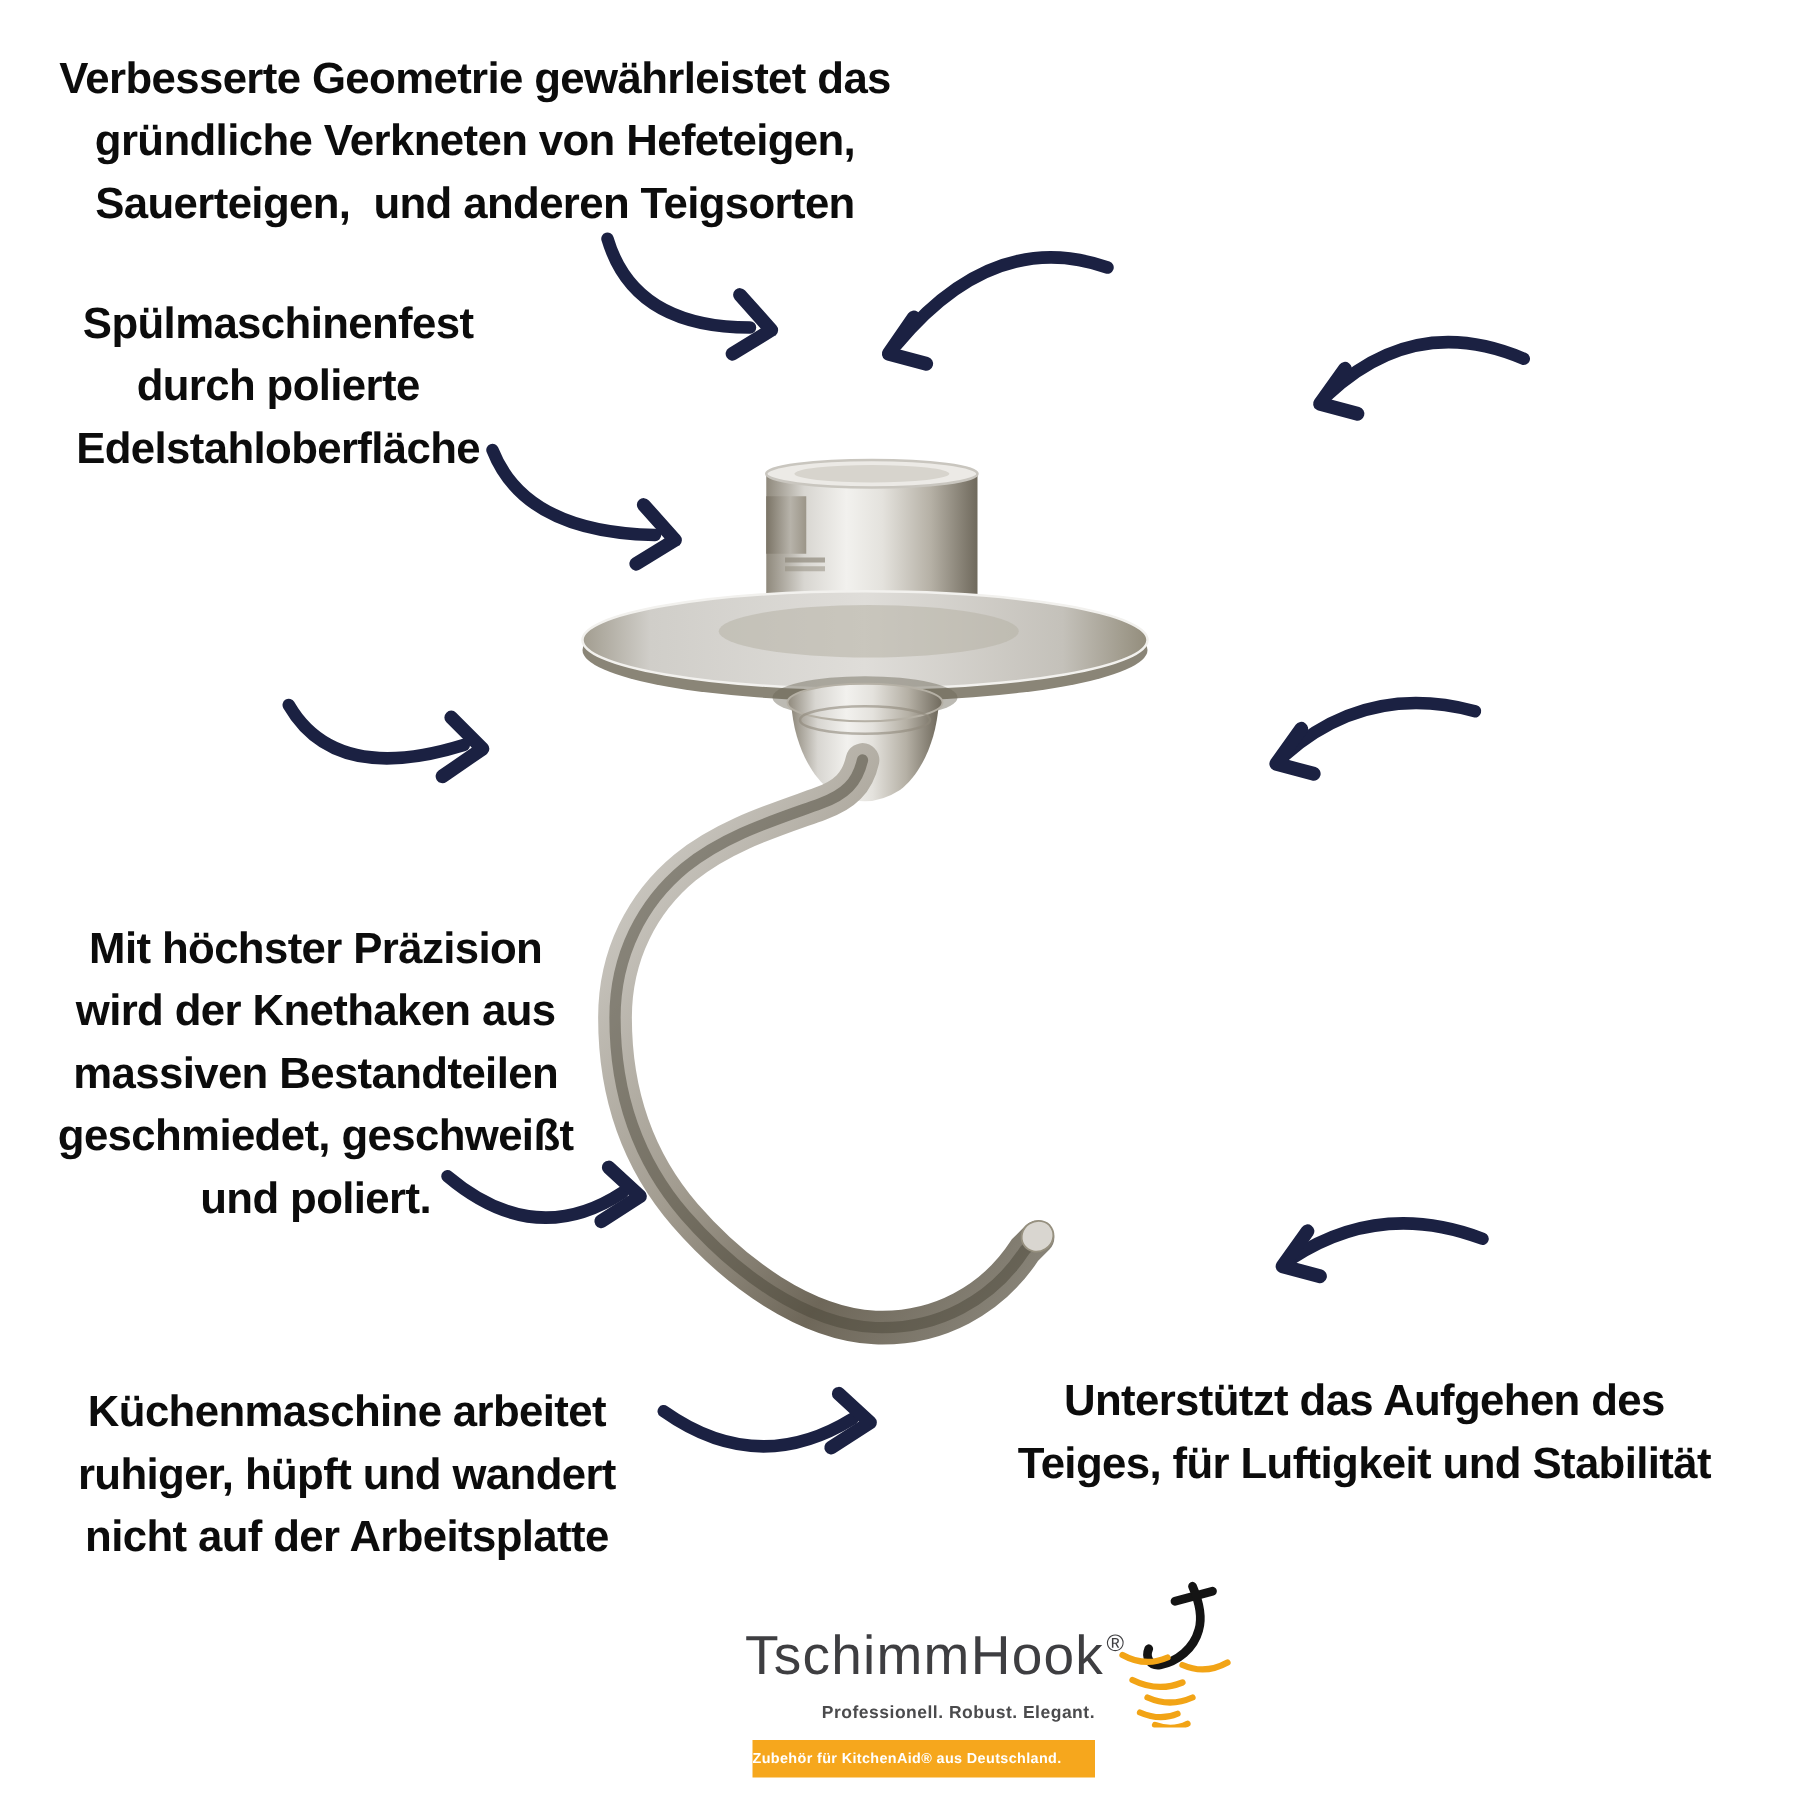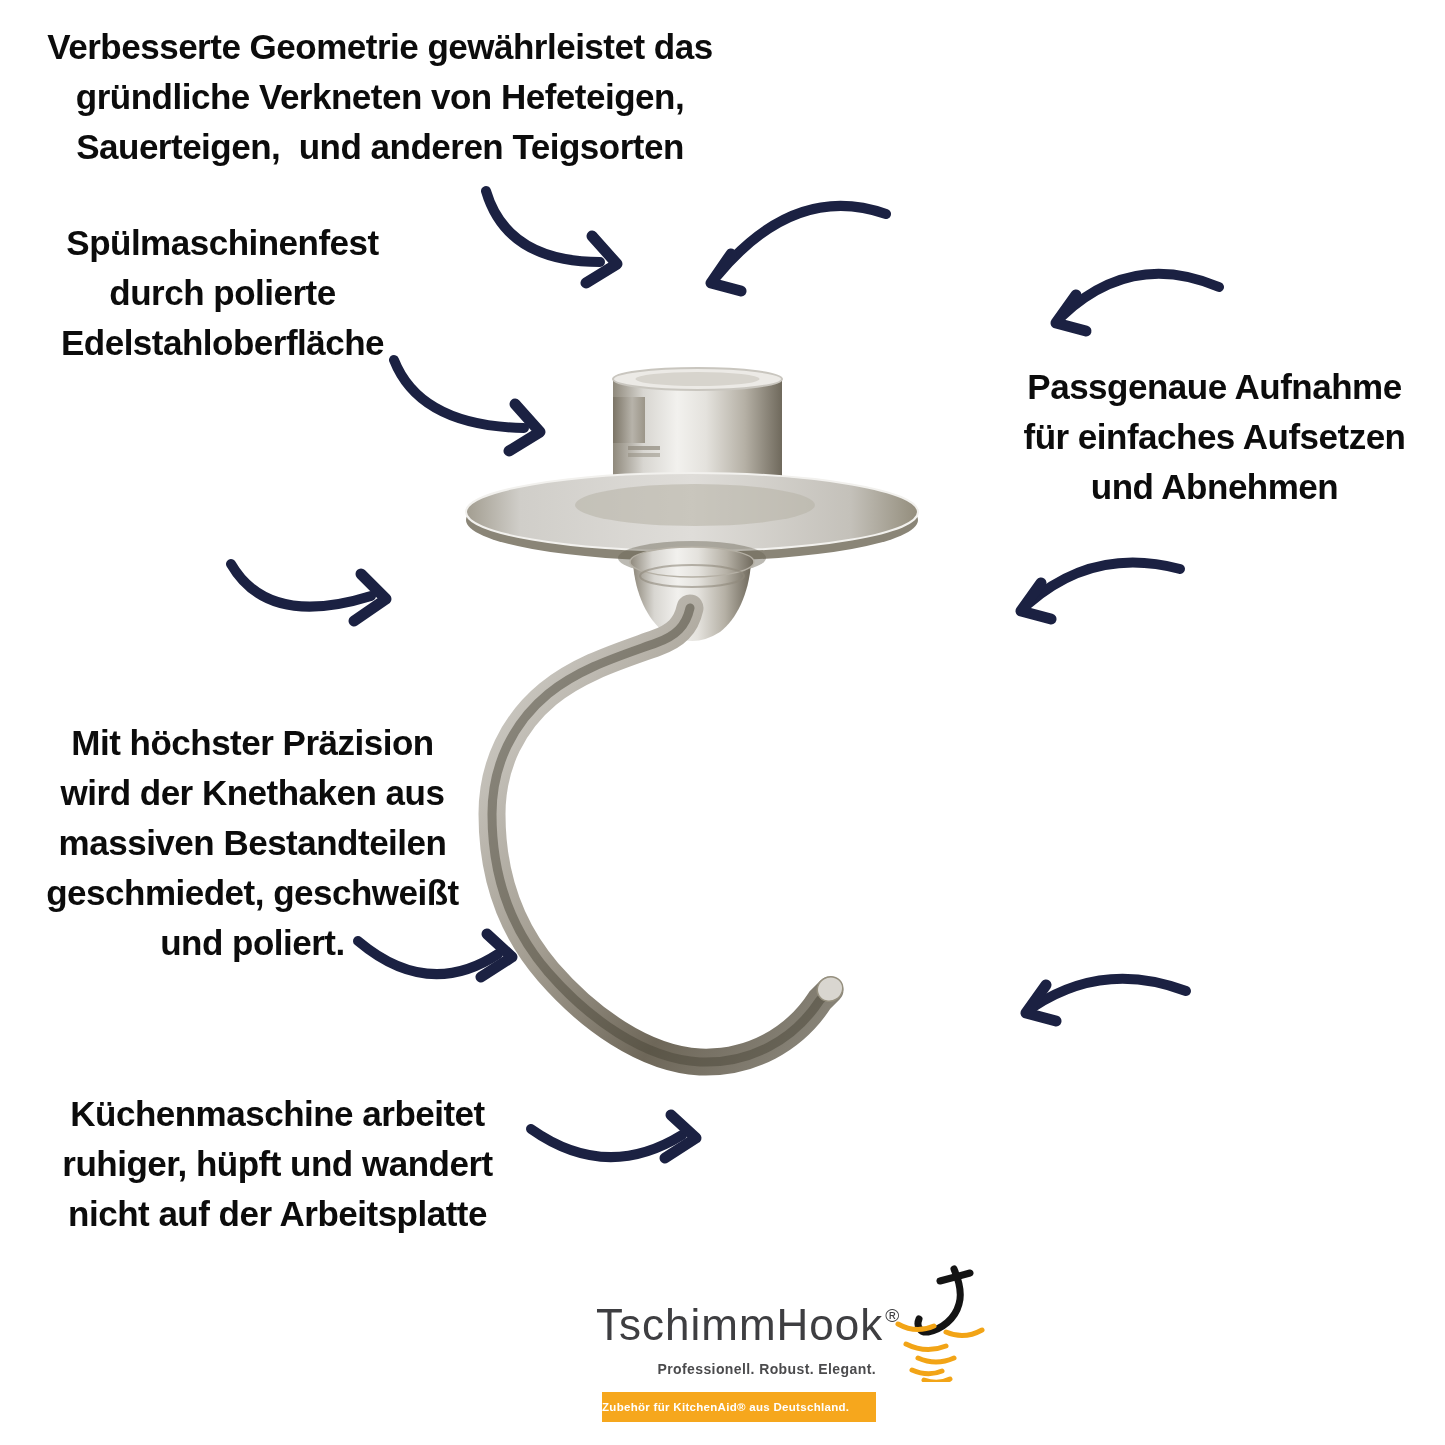--- a/index.html
+++ b/index.html
@@ -4,21 +4,21 @@
 <style>
   html,body{margin:0;padding:0;background:#fff;}
   .canvas{
     position:relative;width:1445px;height:1445px;background:#ffffff;
     overflow:hidden;font-family:"Liberation Sans","DejaVu Sans",sans-serif;
   }
   .note{
     position:absolute;
     font-size:35px;font-weight:bold;line-height:50px;letter-spacing:-0.5px;
     color:var(--text-color,#0c0c0c);
-    text-align:center;white-space:pre-line;
+    text-align:center;white-space:pre-line;margin-top:16px;
   }
   .note.geometry{left:0px;top:22px;width:760px;}
   .note.optimale{left:858px;top:18px;width:588px;}
   .note.spuel{left:25px;top:218px;width:395px;}
   .note.passgenau{left:992px;top:362px;width:445px;}
   .note.eu{left:12px;top:468px;width:325px;}
   .note.praezision{left:15px;top:718px;width:475px;}
   .note.erzielt{left:852px;top:674px;width:593px;}
   .note.kuechen{left:25px;top:1089px;width:505px;}
   .note.unterstuetzt{left:738px;top:1080px;width:707px;}
@@ -52,31 +52,30 @@
 <body>
 
 <div class="canvas">
 
   <div class="note geometry">Verbesserte Geometrie gewährleistet das
 gründliche Verkneten von Hefeteigen,
 Sauerteigen,&nbsp; und anderen Teigsorten</div>
   <div class="note spuel">Spülmaschinenfest
 durch polierte
 Edelstahloberfläche</div>
-  <div class="note passgenau">Passgenaue Aufnahme
-für einfaches Aufsetzen
-und Abnehmen</div>
   <div class="note praezision">Mit höchster Präzision
 wird der Knethaken aus
 massiven Bestandteilen
 geschmiedet, geschweißt
 und poliert.</div>
   <div class="note kuechen">Küchenmaschine arbeitet
 ruhiger, hüpft und wandert
 nicht auf der Arbeitsplatte</div>
+  <div class="note unterstuetzt">Unterstützt das Aufgehen des
+Teiges, für Luftigkeit und Stabilität</div>
 
   <svg class="product" viewBox="0 0 490 735" aria-hidden="true">
     <defs>
       <linearGradient id="gShaft" x1="0" y1="0" x2="1" y2="0">
         <stop offset="0" stop-color="#8f897c"></stop>
           <stop offset="0.18" stop-color="#d8d6d1"></stop>
         <stop offset="0.38" stop-color="#f2f1ee"></stop>
           <stop offset="0.55" stop-color="#e4e2dd"></stop>
         <stop offset="0.78" stop-color="#b5b0a5"></stop>
           <stop offset="1" stop-color="#6f695c"></stop>

